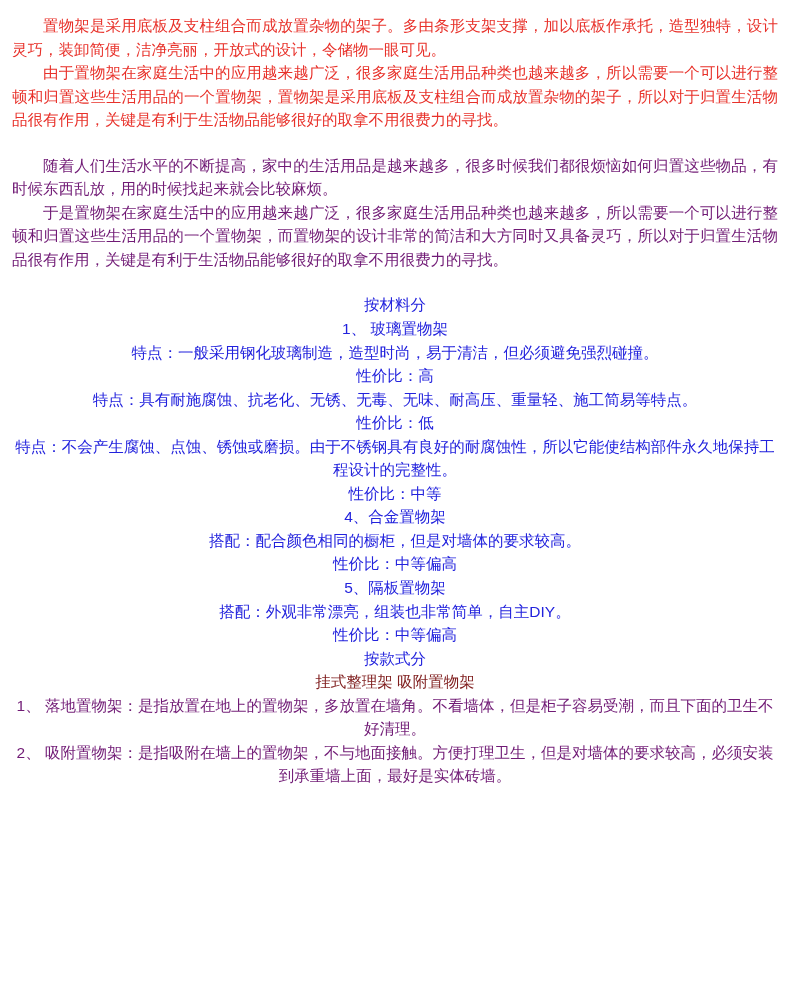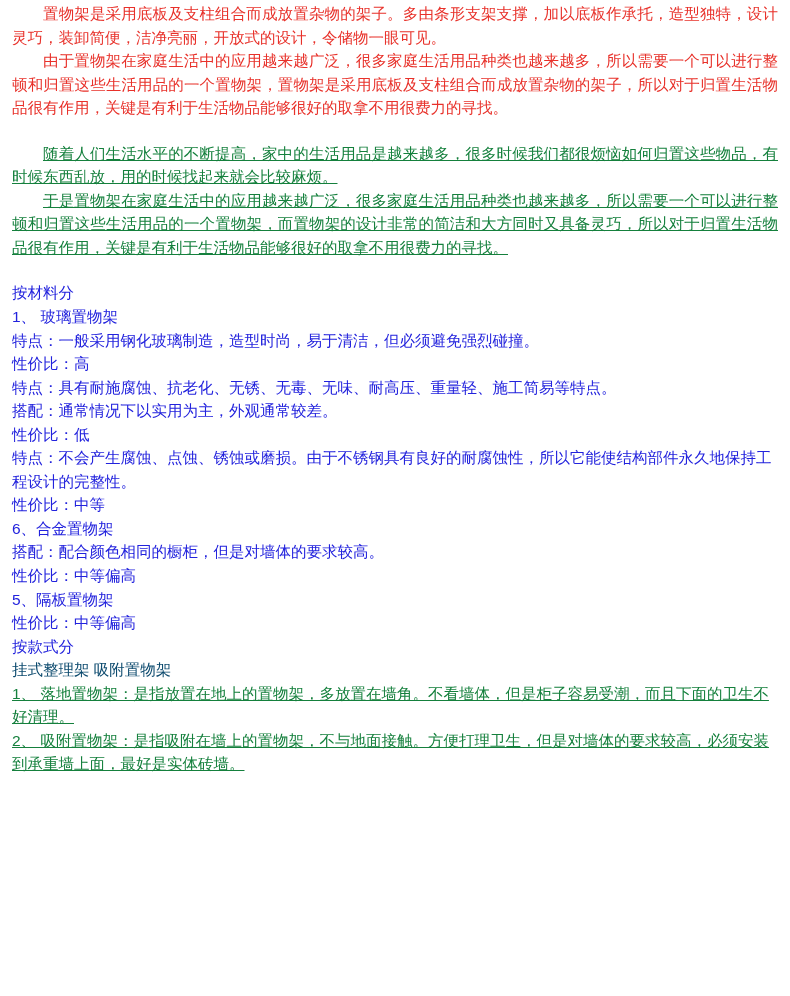--- a/index.html
+++ b/index.html
@@ -10,45 +10,45 @@
   body {
     width: 790px;
     height: 996px;
     font-family: "Liberation Sans", "DejaVu Sans", sans-serif;
     font-size: 15.5px;
     line-height: 1.52;
     color: #111111;
     overflow: hidden;
   }
   .page {
-    padding: 2px 12px 0 12px;
+    padding: 14px 12px 0 12px;
     box-sizing: border-box;
     width: 790px;
   }
   p {
     margin: 0;
     padding: 0;
     text-align: justify;
     text-justify: inter-ideograph;
   }
   .indent {
     text-indent: 2em;
   }
   .red { color: #e8312a; }
-  .green { color: #15803d; text-decoration: underline; }
+  .green { color: #701a75; }
   .blue { color: #2222dd; }
-  .teal { color: #0c4a6e; }
+  .teal { color: #7f1d1d; }
   .spacer-line {
     height: 22px;
   }
   .block-gap {
     height: 22px;
   }
   .section-list p {
-    text-align: left;
+    text-align: center;
   }
 </style>
 </head>
 <body>
 
 <div class="page">
 
   <div>
     <p class="red indent">置物架是采用底板及支柱组合而成放置杂物的架子。多由条形支架支撑，加以底板作承托，造型独特，设计灵巧，装卸简便，洁净亮丽，开放式的设计，令储物一眼可见。</p>
     <p class="red indent">由于置物架在家庭生活中的应用越来越广泛，很多家庭生活用品种类也越来越多，所以需要一个可以进行整顿和归置这些生活用品的一个置物架，置物架是采用底板及支柱组合而成放置杂物的架子，所以对于归置生活物品很有作用，关键是有利于生活物品能够很好的取拿不用很费力的寻找。</p>
@@ -64,31 +64,31 @@
   <div class="block-gap"></div>
 
   <div class="section-list">
     <p class="blue">按材料分</p>
 
     <p class="blue">1、 玻璃置物架</p>
     <p class="blue">特点：一般采用钢化玻璃制造，造型时尚，易于清洁，但必须避免强烈碰撞。</p>
     <p class="blue">性价比：高</p>
 
     <p class="blue">特点：具有耐施腐蚀、抗老化、无锈、无毒、无味、耐高压、重量轻、施工简易等特点。</p>
-    <p class="blue">搭配：通常情况下以实用为主，外观通常较差。</p>
     <p class="blue">性价比：低</p>
 
     <p class="blue">特点：不会产生腐蚀、点蚀、锈蚀或磨损。由于不锈钢具有良好的耐腐蚀性，所以它能使结构部件永久地保持工程设计的完整性。</p>
     <p class="blue">性价比：中等</p>
 
-    <p class="blue">6、合金置物架</p>
+    <p class="blue">4、合金置物架</p>
     <p class="blue">搭配：配合颜色相同的橱柜，但是对墙体的要求较高。</p>
     <p class="blue">性价比：中等偏高</p>
 
     <p class="blue">5、隔板置物架</p>
+    <p class="blue">搭配：外观非常漂亮，组装也非常简单，自主DIY。</p>
     <p class="blue">性价比：中等偏高</p>
   </div>
 
   <div class="section-list">
     <p class="blue">按款式分</p>
     <p class="teal">挂式整理架 吸附置物架</p>
     <p class="green">1、 落地置物架：是指放置在地上的置物架，多放置在墙角。不看墙体，但是柜子容易受潮，而且下面的卫生不好清理。</p>
     <p class="green">2、 吸附置物架：是指吸附在墙上的置物架，不与地面接触。方便打理卫生，但是对墙体的要求较高，必须安装到承重墙上面，最好是实体砖墙。</p>
   </div>
 

